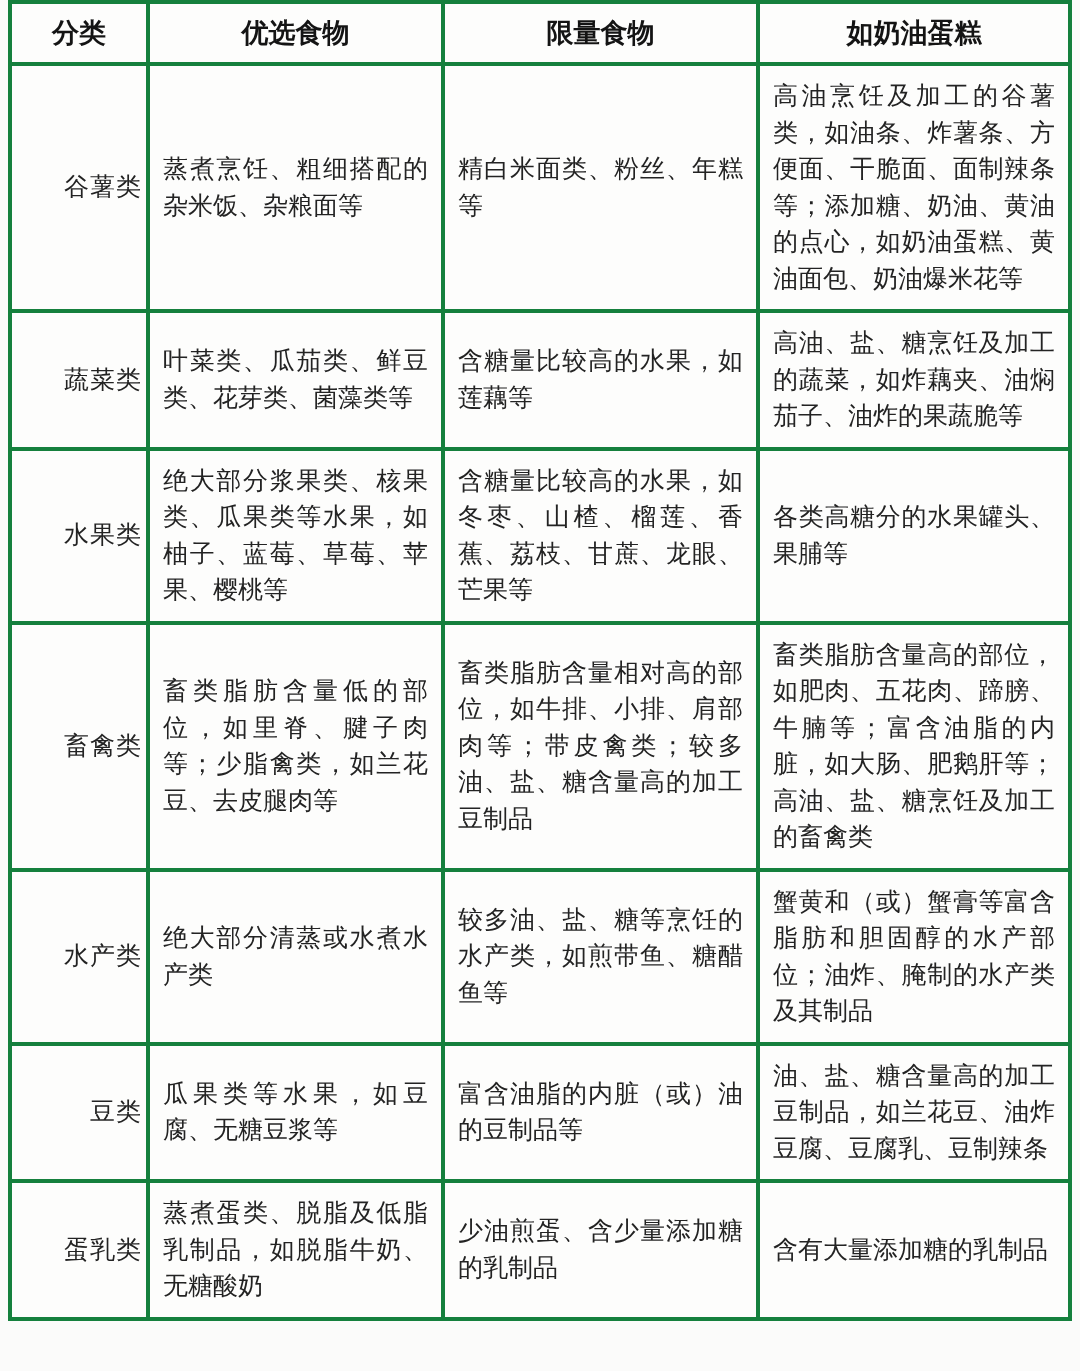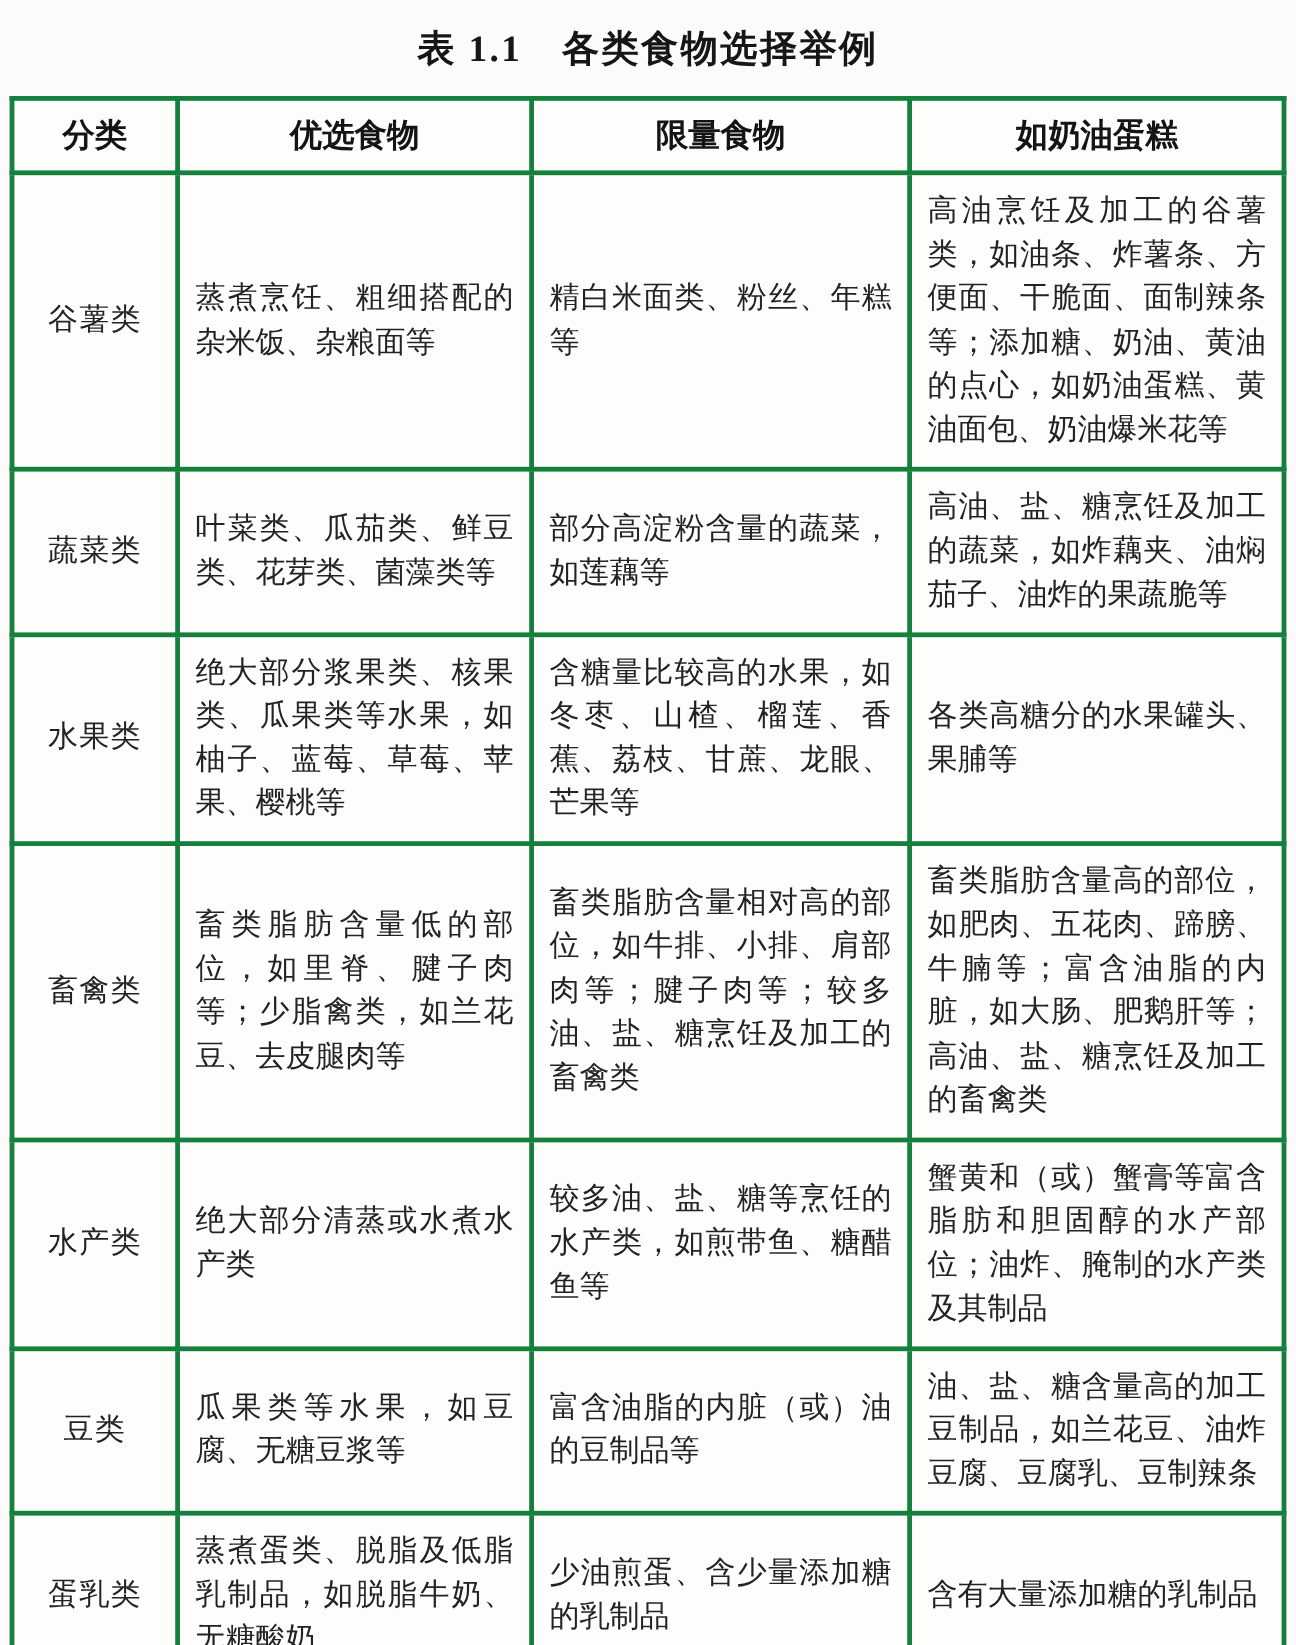--- a/index.html
+++ b/index.html
@@ -52,38 +52,37 @@
     font-size: 25px;
     line-height: 1.46;
     padding: 12px 13px;
     vertical-align: middle;
     text-align: justify;
     text-justify: inter-ideograph;
     color: #232323;
     margin-left: 41px;
   }
   table.food-table td.cat {
-    text-align: center;
+    text-align: right;
     padding: 12px 4px;
     letter-spacing: 1px;
   }
   
   tr.row-0 td { height: 218px; }
   tr.row-1 td { height: 106px; }
   tr.row-2 td { height: 144px; }
   tr.row-3 td { height: 220px; }
   tr.row-4 td { height: 142px; }
   tr.row-5 td { height: 108px; }
   tr.row-6 td { height: 110px; }
 </style>
 </head>
 <body>
 
 <div class="page">
-  <div class="page-title">表 1.1　各类食物选择举例</div>
 
   <table class="food-table">
     <colgroup>
       <col class="c1">
         <col class="c2">
         <col class="c3">
         <col class="c4">
     </colgroup>
     <thead>
       <tr>
@@ -96,33 +95,33 @@
     <tbody>
       <tr class="row-0">
         <td class="cat">谷薯类</td>
         <td>蒸煮烹饪、粗细搭配的杂米饭、杂粮面等</td>
         <td>精白米面类、粉丝、年糕等</td>
         <td>高油烹饪及加工的谷薯类，如油条、炸薯条、方便面、干脆面、面制辣条等；添加糖、奶油、黄油的点心，如奶油蛋糕、黄油面包、奶油爆米花等</td>
       </tr>
       <tr class="row-1">
         <td class="cat">蔬菜类</td>
         <td>叶菜类、瓜茄类、鲜豆类、花芽类、菌藻类等</td>
-        <td>部分高淀粉含量的蔬菜，如莲藕等</td>
+        <td>含糖量比较高的水果，如莲藕等</td>
         <td>高油、盐、糖烹饪及加工的蔬菜，如炸藕夹、油焖茄子、油炸的果蔬脆等</td>
       </tr>
       <tr class="row-2">
         <td class="cat">水果类</td>
         <td>绝大部分浆果类、核果类、瓜果类等水果，如柚子、蓝莓、草莓、苹果、樱桃等</td>
         <td>含糖量比较高的水果，如冬枣、山楂、榴莲、香蕉、荔枝、甘蔗、龙眼、芒果等</td>
         <td>各类高糖分的水果罐头、果脯等</td>
       </tr>
       <tr class="row-3">
         <td class="cat">畜禽类</td>
         <td>畜类脂肪含量低的部位，如里脊、腱子肉等；少脂禽类，如兰花豆、去皮腿肉等</td>
-        <td>畜类脂肪含量相对高的部位，如牛排、小排、肩部肉等；腱子肉等；较多油、盐、糖烹饪及加工的畜禽类</td>
+        <td>畜类脂肪含量相对高的部位，如牛排、小排、肩部肉等；带皮禽类；较多油、盐、糖含量高的加工豆制品</td>
         <td>畜类脂肪含量高的部位，如肥肉、五花肉、蹄膀、牛腩等；富含油脂的内脏，如大肠、肥鹅肝等；高油、盐、糖烹饪及加工的畜禽类</td>
       </tr>
       <tr class="row-4">
         <td class="cat">水产类</td>
         <td>绝大部分清蒸或水煮水产类</td>
         <td>较多油、盐、糖等烹饪的水产类，如煎带鱼、糖醋鱼等</td>
         <td>蟹黄和（或）蟹膏等富含脂肪和胆固醇的水产部位；油炸、腌制的水产类及其制品</td>
       </tr>
       <tr class="row-5">
         <td class="cat">豆类</td>

